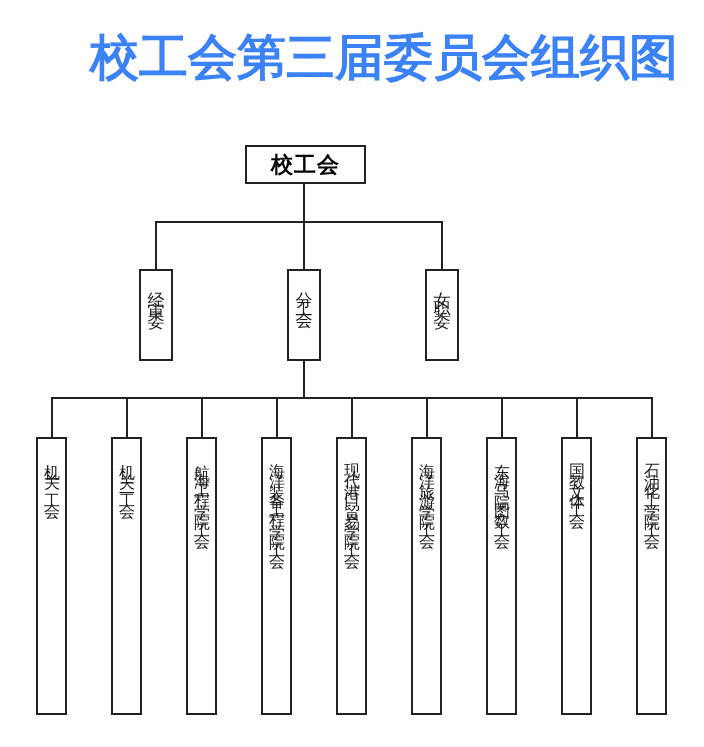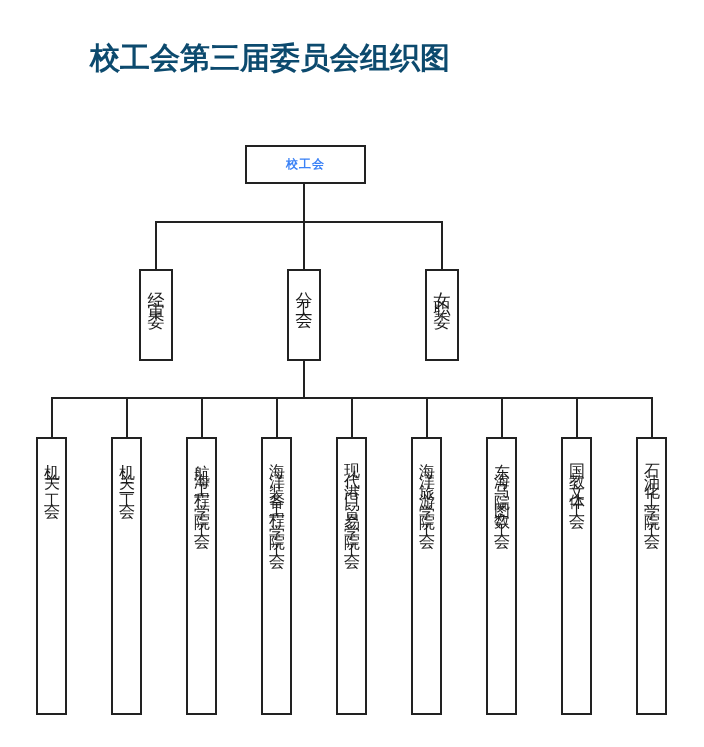--- a/index.html
+++ b/index.html
@@ -13,25 +13,25 @@
     height: 747px;
     background: #ffffff;
     overflow: hidden;
     font-family: "Liberation Serif", "DejaVu Serif", serif;
     color: #111111;
   }
   .chart-title {
     position: absolute;
     left: 90px;
     top: 33px;
-    font-size: 30px;
+    font-size: 49px;
     line-height: 50px;
     font-weight: 700;
     letter-spacing: 0px;
-    color: #0c4a6e;
+    color: #3b82f6;
     white-space: nowrap;
   }
   svg.connectors {
     position: absolute;
     left: 0;
     top: 0;
     width: 704px;
     height: 747px;
   }
   .node {
@@ -43,24 +43,24 @@
   .root-node {
     left: 245px;
     top: 145px;
     width: 121px;
     height: 39px;
     display: flex;
     align-items: center;
     justify-content: center;
   }
   .root-label {
-    font-size: 12px;
+    font-size: 22px;
     font-weight: 700;
     letter-spacing: 1px;
-    color: #3b82f6;
+    color: #000000;
   }
   .vnode {
     display: flex;
     justify-content: center;
   }
   .l2 {
     top: 269px;
     width: 34px;
     height: 92px;
   }

